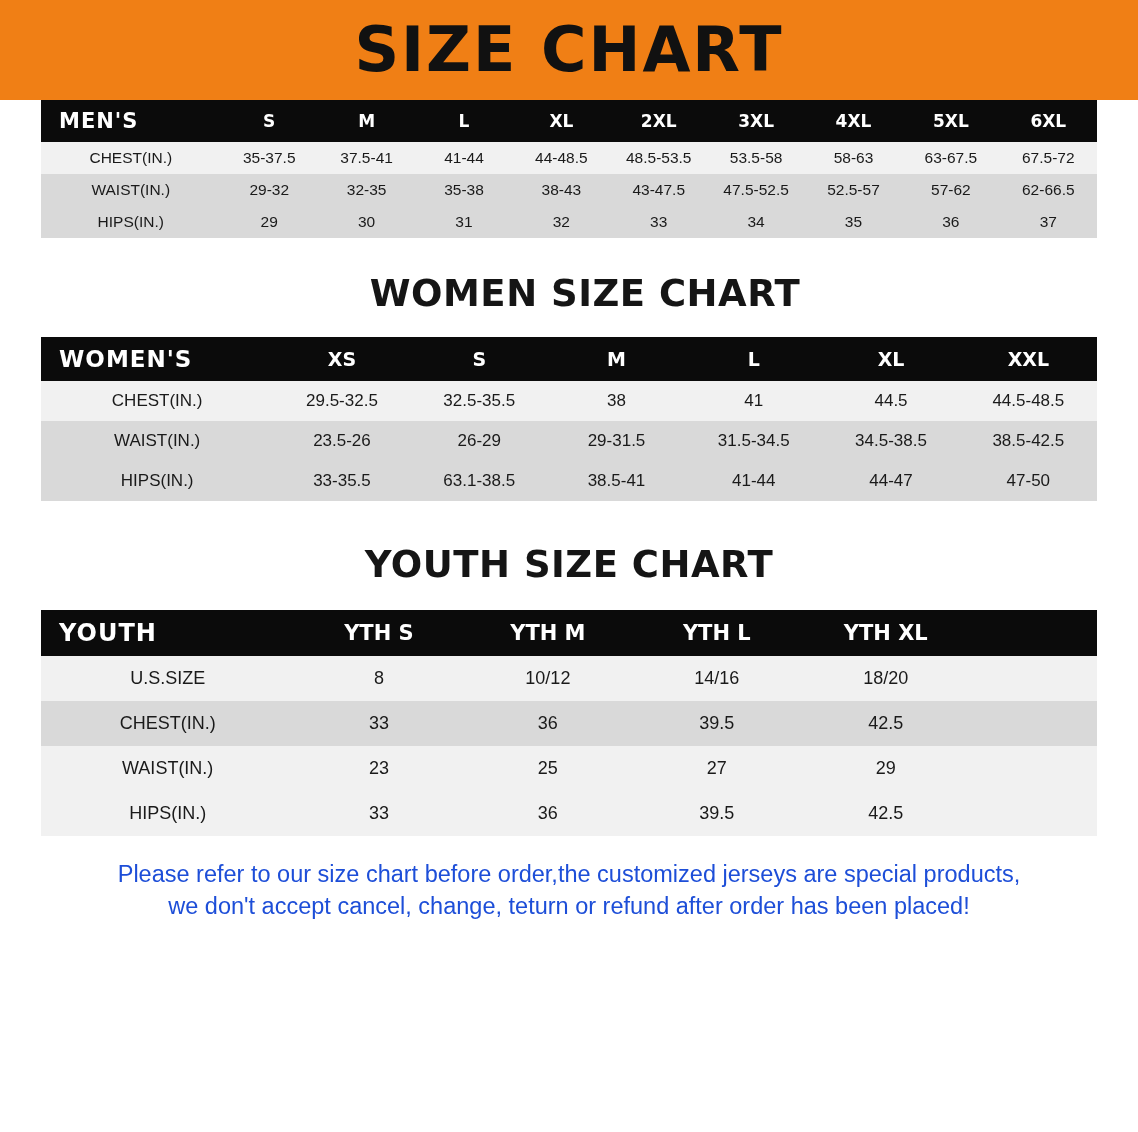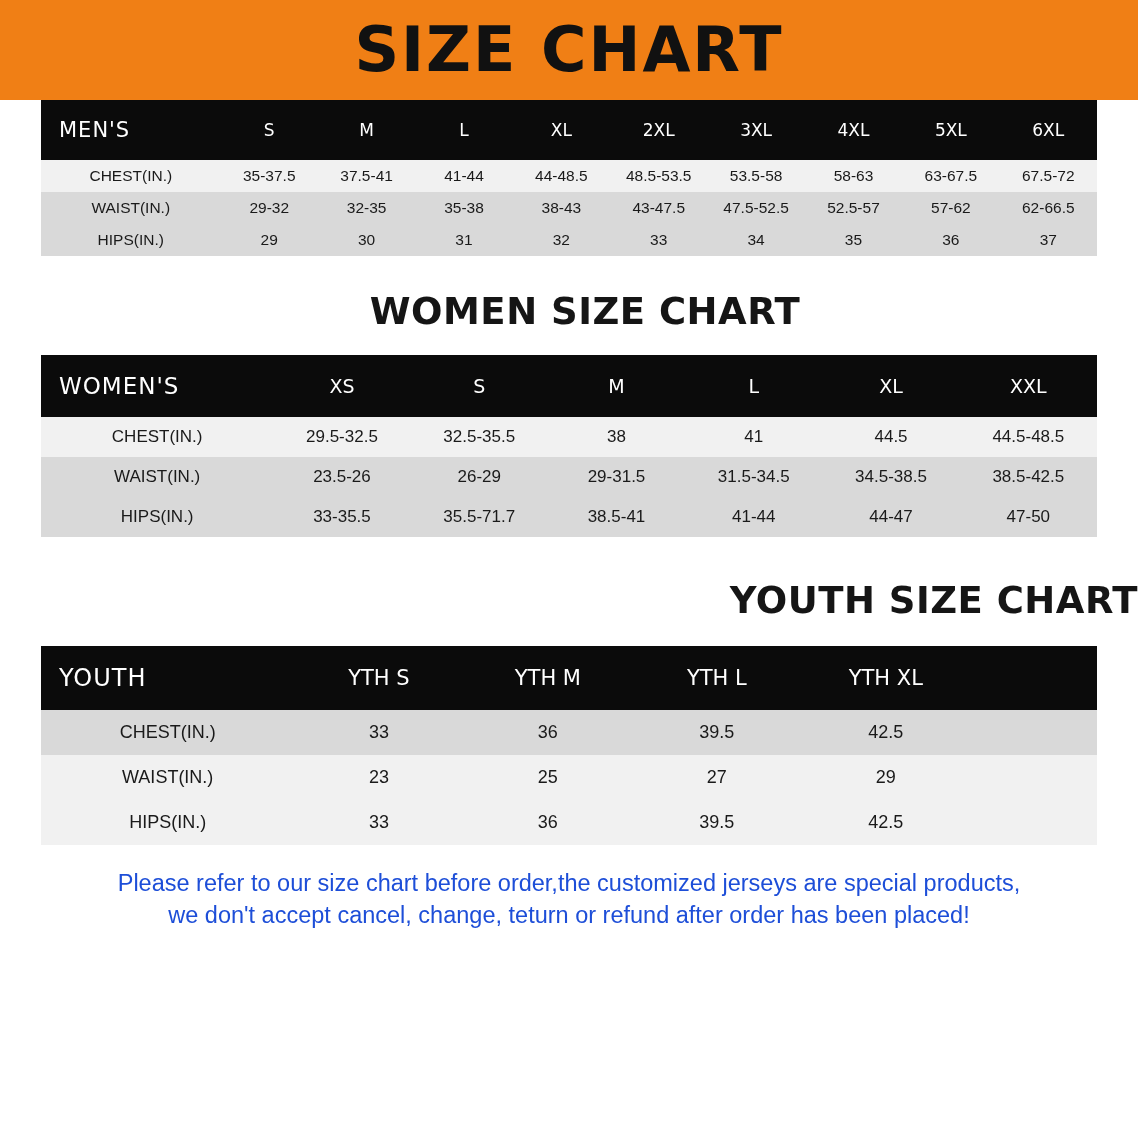--- a/index.html
+++ b/index.html
@@ -42,38 +42,38 @@
   
   .section-title {
     text-align: center;
     font-family: "DejaVu Sans", sans-serif;
     font-weight: bold;
     color: #151515;
     letter-spacing: 0.5px;
   }
   .title-man    { font-size: 37px; margin: 24px 0 22px 0; }
   .title-women  { font-size: 37px; margin: 34px 0 22px 0; padding-left: 32px; }
-  .title-youth  { font-size: 37px; margin: 42px 0 24px 0; text-align: right; }
+  .title-youth  { font-size: 37px; margin: 42px 0 24px 0; }
 
   
   .table-wrap {
     margin: 0 41px;
   }
   table.size-table {
     width: 100%;
     border-collapse: collapse;
     table-layout: fixed;
   }
   table.size-table thead th {
     background: #0b0b0b;
     color: #ffffff;
     font-family: "DejaVu Sans", sans-serif;
-    font-weight: normal;
-    text-align: center;
-    padding: 18px 2px;
+    font-weight: bold;
+    text-align: center;
+    padding: 9px 2px;
     white-space: nowrap;
   }
   table.size-table thead th.rowlabel {
     text-align: left;
     padding-left: 18px;
   }
   table.size-table tbody td {
     text-align: center;
     color: #1a1a1a;
     font-family: "Liberation Sans", sans-serif;
@@ -228,21 +228,21 @@
           <td>23.5-26</td>
           <td>26-29</td>
           <td>29-31.5</td>
           <td>31.5-34.5</td>
           <td>34.5-38.5</td>
           <td>38.5-42.5</td>
         </tr>
         <tr class="band-dark">
           <td class="rowlabel">HIPS(IN.)</td>
           <td>33-35.5</td>
-          <td>35.5-71.7</td>
+          <td>63.1-38.5</td>
           <td>38.5-41</td>
           <td>41-44</td>
           <td>44-47</td>
           <td>47-50</td>
         </tr>
       </tbody>
     </table>
   </div>
 
   <div class="section-title title-youth">YOUTH SIZE CHART</div>
@@ -260,20 +260,28 @@
         <tr>
           <th class="rowlabel">YOUTH</th>
           <th>YTH S</th>
           <th>YTH M</th>
           <th>YTH L</th>
           <th>YTH XL</th>
           <th></th>
         </tr>
       </thead>
       <tbody>
+        <tr class="band-light">
+          <td class="rowlabel">U.S.SIZE</td>
+          <td>8</td>
+          <td>10/12</td>
+          <td>14/16</td>
+          <td>18/20</td>
+          <td></td>
+        </tr>
         <tr class="band-dark">
           <td class="rowlabel">CHEST(IN.)</td>
           <td>33</td>
           <td>36</td>
           <td>39.5</td>
           <td>42.5</td>
           <td></td>
         </tr>
         <tr class="band-light">
           <td class="rowlabel">WAIST(IN.)</td>

